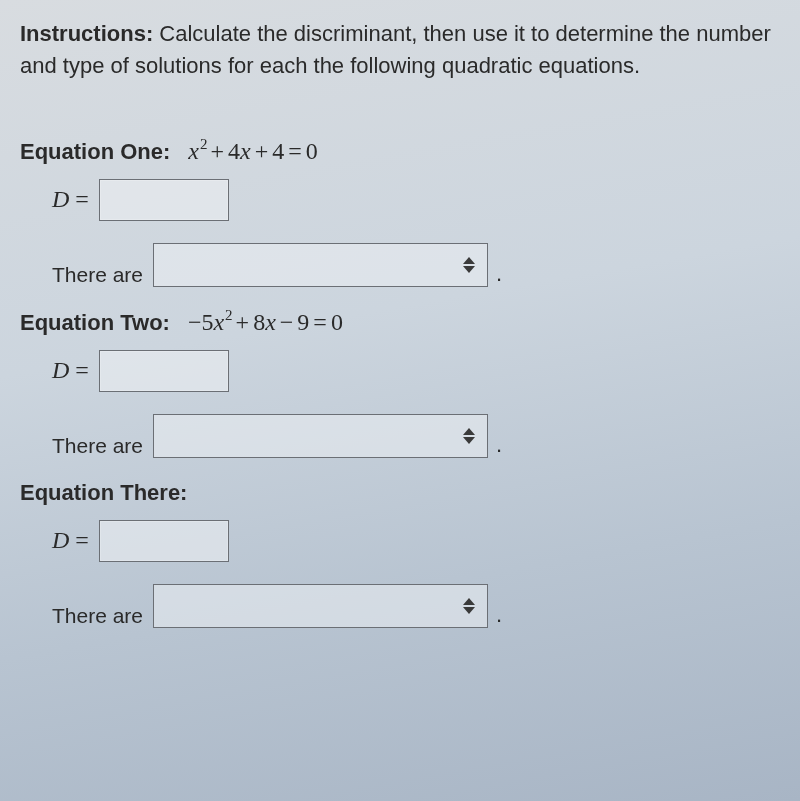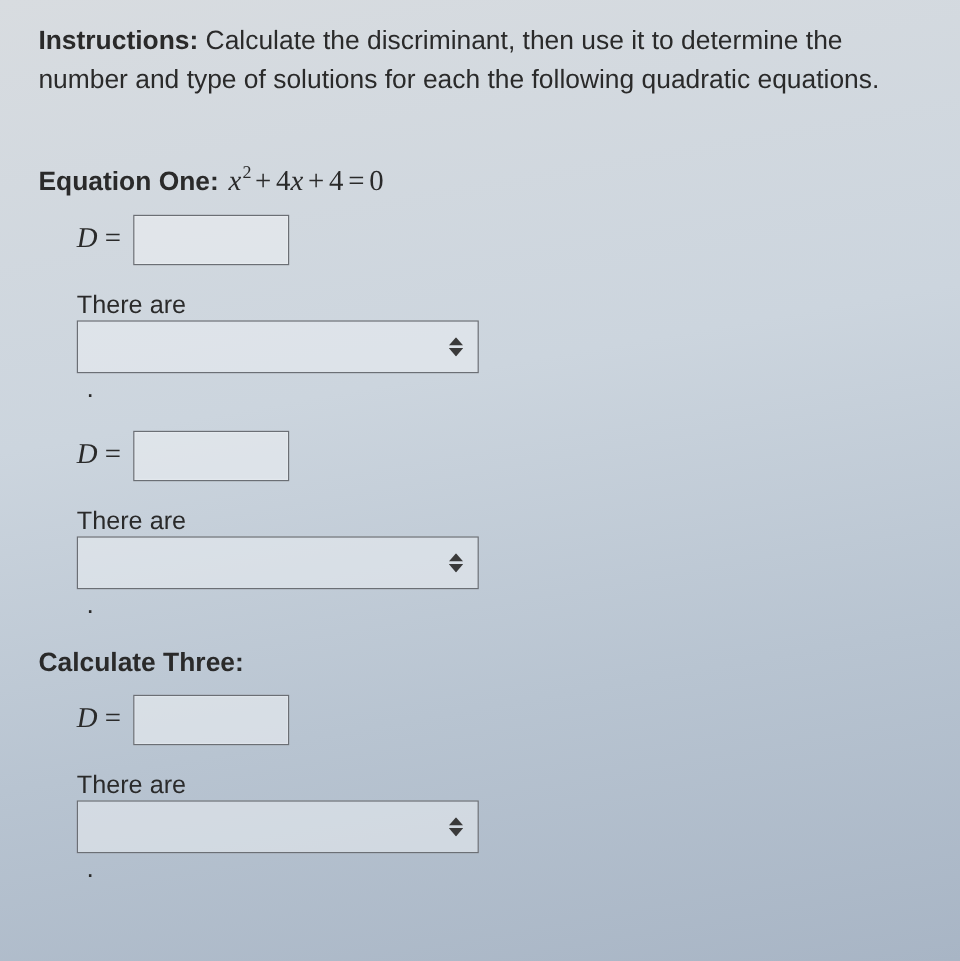--- a/index.html
+++ b/index.html
@@ -7,38 +7,38 @@
     margin: 0;
     padding: 0;
     font-family: Arial, Helvetica, sans-serif;
     background: linear-gradient(170deg, #d8dce0 0%, #ccd5de 40%, #b8c4d1 70%, #a8b5c5 100%);
     width: 800px;
     height: 801px;
     overflow: hidden;
     color: #2a2a2a;
   }
   .container {
-    padding: 18px 32px;
+    padding: 18px 20px;
   }
   .instructions {
     font-size: 22px;
     line-height: 1.45;
     margin-bottom: 56px;
   }
   .instructions b { font-weight: 700; }
   .eq-block {
     margin-bottom: 18px;
   }
   .eq-title {
     font-size: 22px;
     font-weight: 700;
     margin-bottom: 4px;
     display: flex;
     align-items: baseline;
-    gap: 8px;
+    gap: 18px;
   }
   .math {
     font-family: Liberation Serif, serif;
     font-weight: 400;
     font-size: 24px;
     font-style: italic;
   }
   .math .op   { font-style: normal; padding: 0 4px; }
   .math .num  { font-style: normal; }
   .sup {
@@ -68,24 +68,23 @@
   .text-input {
     display: inline-block;
     width: 130px;
     height: 42px;
     background: rgba(235,238,242,0.6);
     border: 1px solid #6b6f75;
     box-shadow: inset 0 0 0 1px rgba(255,255,255,0.2);
   }
   .there-row {
     display: flex;
-    align-items: flex-start;
+    align-items: flex-end;
     margin: 0 0 22px 32px;
     font-size: 21px;
-    flex-direction: column;
   }
   .there-label { margin-right: 10px; }
   .select-box {
     position: relative;
     width: 335px;
     height: 44px;
     background: rgba(235,238,242,0.55);
     border: 1px solid #6b6f75;
     display: flex;
     align-items: center;
@@ -135,20 +134,26 @@
           <svg width="12" height="7" viewBox="0 0 12 7" style="margin-top:2px">
               <polygon points="0,0 12,0 6,7" fill="#3a3a3a"></polygon>
             </svg>
         </span>
       </span>
       <span class="period">.</span>
     </div>
   </div>
 
   <div class="eq-block">
+    <div class="eq-title">
+      <span>Equation Two:</span>
+      <span class="math">
+        <span class="num">−</span><span class="num">5</span><span>x</span><span class="sup">2</span><span class="op">+</span><span class="num">8</span><span>x</span><span class="op">−</span><span class="num">9</span><span class="op">=</span><span class="num">0</span>
+      </span>
+    </div>
     <div class="row">
       <span class="d-label">D</span>
       <span class="eqsign">=</span>
       <span class="text-input"></span>
     </div>
     <div class="there-row">
       <span class="there-label">There are</span>
       <span class="select-box">
         <span class="chevrons">
           <svg width="12" height="7" viewBox="0 0 12 7">
@@ -158,21 +163,21 @@
               <polygon points="0,0 12,0 6,7" fill="#3a3a3a"></polygon>
             </svg>
         </span>
       </span>
       <span class="period">.</span>
     </div>
   </div>
 
   <div class="eq-block">
     <div class="eq-title">
-      <span>Calculate Three:</span>
+      <span>Equation There:</span>
     </div>
     <div class="row">
       <span class="d-label">D</span>
       <span class="eqsign">=</span>
       <span class="text-input"></span>
     </div>
     <div class="there-row there-row-tight">
       <span class="there-label">There are</span>
       <span class="select-box">
         <span class="chevrons">

